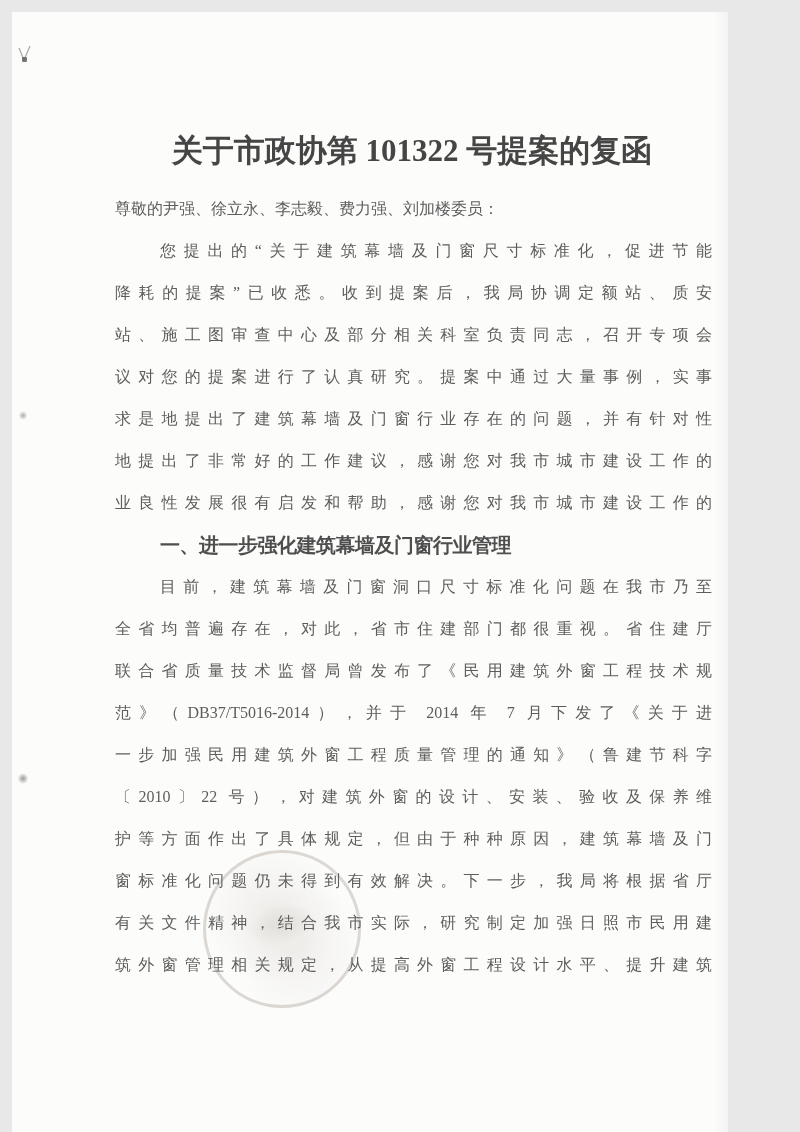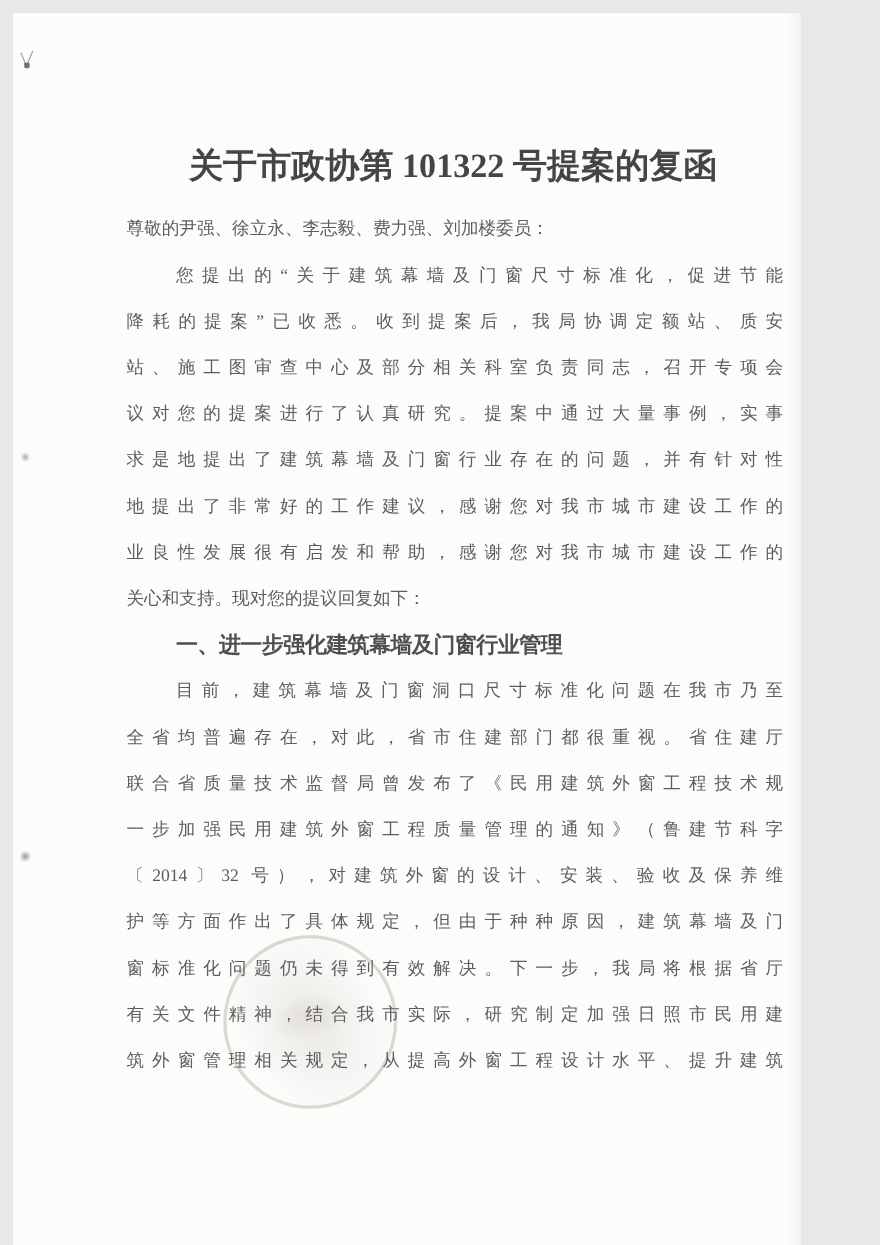--- a/index.html
+++ b/index.html
@@ -140,26 +140,26 @@
 
   <div class="doc-body">
       <div class="line body">尊敬的尹强、徐立永、李志毅、费力强、刘加楼委员：</div>
       <div class="line body justify indent">您提出的“关于建筑幕墙及门窗尺寸标准化，促进节能</div>
       <div class="line body justify">降耗的提案”已收悉。收到提案后，我局协调定额站、质安</div>
       <div class="line body justify">站、施工图审查中心及部分相关科室负责同志，召开专项会</div>
       <div class="line body justify">议对您的提案进行了认真研究。提案中通过大量事例，实事</div>
       <div class="line body justify">求是地提出了建筑幕墙及门窗行业存在的问题，并有针对性</div>
       <div class="line body justify">地提出了非常好的工作建议，感谢您对我市城市建设工作的</div>
       <div class="line body justify">业良性发展很有启发和帮助，感谢您对我市城市建设工作的</div>
-      <div class="line body">关心和支持。现对您的提议回复如下：</div>
       <div class="line heading indent">一、进一步强化建筑幕墙及门窗行业管理</div>
       <div class="line body justify indent">目前，建筑幕墙及门窗洞口尺寸标准化问题在我市乃至</div>
       <div class="line body justify">全省均普遍存在，对此，省市住建部门都很重视。省住建厅</div>
       <div class="line body justify">联合省质量技术监督局曾发布了《民用建筑外窗工程技术规</div>
+      <div class="line body justify">范》（DB37/T5016-2014），并于 2014 年 7 月下发了《关于进</div>
       <div class="line body justify">一步加强民用建筑外窗工程质量管理的通知》（鲁建节科字</div>
-      <div class="line body justify">〔2014〕32 号），对建筑外窗的设计、安装、验收及保养维</div>
+      <div class="line body justify">〔2010〕22 号），对建筑外窗的设计、安装、验收及保养维</div>
       <div class="line body justify">护等方面作出了具体规定，但由于种种原因，建筑幕墙及门</div>
       <div class="line body justify">窗标准化问题仍未得到有效解决。下一步，我局将根据省厅</div>
       <div class="line body justify">有关文件精神，结合我市实际，研究制定加强日照市民用建</div>
       <div class="line body justify">筑外窗管理相关规定，从提高外窗工程设计水平、提升建筑</div>
     </div>
 
 </div>
 
 </body></html>

